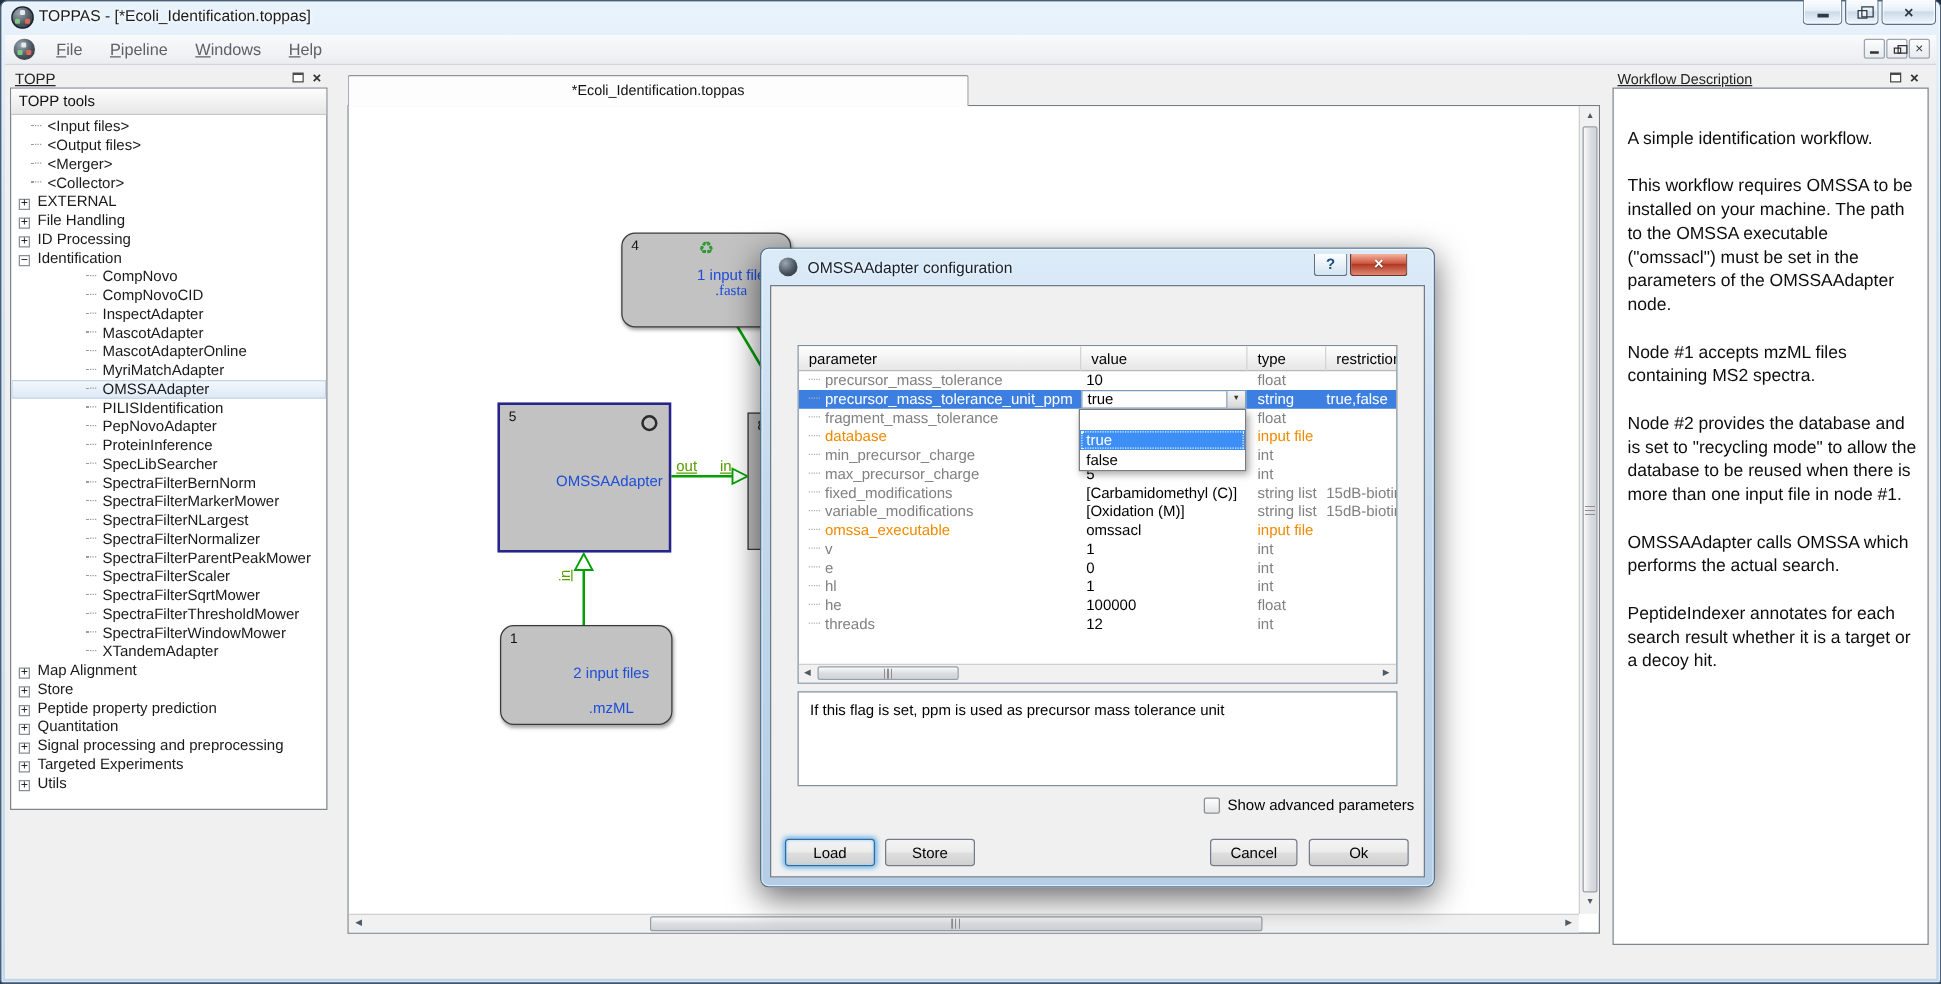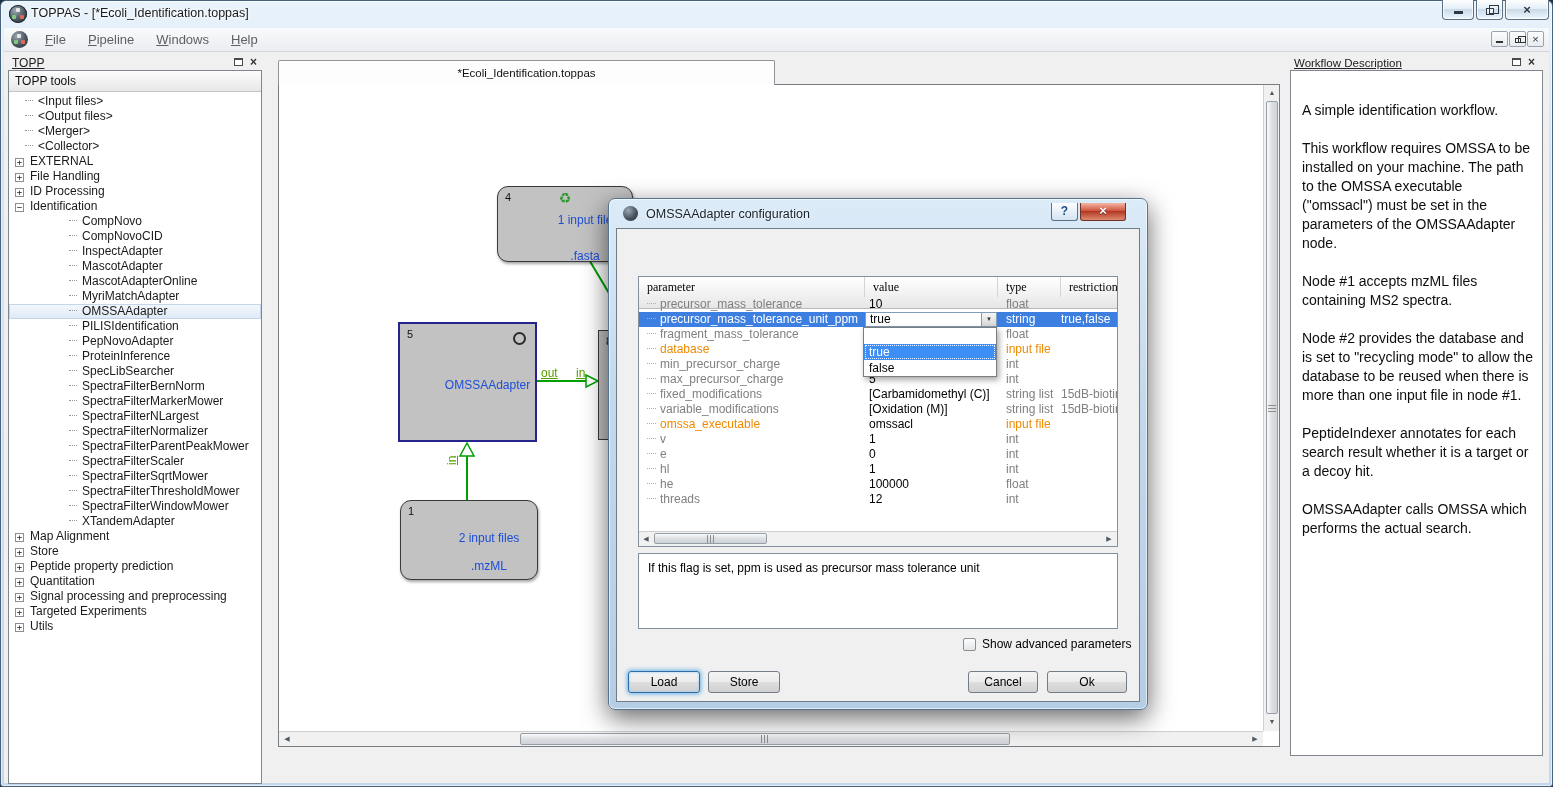--- a/index.html
+++ b/index.html
@@ -117,22 +117,22 @@
     background:linear-gradient(rgba(255,255,255,.95),rgba(210,226,240,.7));
     color:#1d4f84; font-size:12px; font-weight:bold; }
   .dlg-close { position:absolute; left:471px; top:4px; width:46px; height:18px; border:1px solid #6e3328;
     border-top:none; border-radius:0 0 3px 3px; text-align:center; line-height:16px;
     background:linear-gradient(180deg,#f3b8a5,var(--close-red,#d0563f) 45%,#b03a26 50%,#e08a70);
     color:#fff; font-size:13px; font-weight:bold; text-shadow:0 1px 1px rgba(0,0,0,.5); }
   .dlg-client { position:absolute; left:7px; top:29px; right:7px; bottom:7px; background:#f0f0f0;
     border:1px solid #717c87; }
   .ptable { position:absolute; left:29px; top:77px; width:480px; height:271px; background:#fff;
     border:1px solid #828f9c; overflow:hidden; }
-  .pt-header { position:absolute; left:0; top:0; width:478px; height:32px;
-    background:linear-gradient(#ffffff,#e6e6e6); border-bottom:1px solid #b9b9b9;font-family:Liberation Serif, serif; }
+  .pt-header { position:absolute; left:0; top:0; width:478px; height:20px;
+    background:linear-gradient(#ffffff,#e6e6e6); border-bottom:1px solid #b9b9b9; }
   .pt-header span { position:absolute; top:0; height:20px; line-height:20px; font-size:12px; color:#000;
     padding-left:8px; border-right:1px solid #d4d4d4; }
   .hc0 { left:0; width:226px; } .hc1 { left:226px; width:133px; } .hc2 { left:359px; width:63px; }
   .hc3 { left:422px; width:56px; border-right:none!important; }
   #param-rows { position:absolute; left:0; top:20px; width:478px; }
   .param-row { position:relative; height:15px; line-height:15px; font-size:12px; white-space:nowrap; }
   .param-row span.cell { position:absolute; top:0; height:15px; overflow:hidden; }
   .pcell-name { left:0; width:226px; padding-left:8px; color:#808080; }
   .pcell-value { left:226px; width:132px; padding-left:4px; color:#000; }
   .pcell-type { left:359px; width:63px; padding-left:8px; color:#808080; }
@@ -215,21 +215,21 @@
   </div>
 </div>
 
 <div class="dock-head" style="left:12px; top:56px; width:250px;">
   <span>TOPP</span>
   <div class="dock-icons" style="left:222px;">
     <span class="float-ic"></span>
     <span class="close-ic">×</span>
   </div>
 </div>
-<div class="panel" style="left:8px; top:70px; width:254px; height:714px;">
+<div class="panel" style="left:8px; top:70px; width:254px; height:578px;">
   <div class="tools-header">TOPP tools</div>
   <div id="tree">
       <div class="tree-row leaf d0"><span class="dash"></span><span class="tlabel">&lt;Input files&gt;</span></div>
       <div class="tree-row leaf d0"><span class="dash"></span><span class="tlabel">&lt;Output files&gt;</span></div>
       <div class="tree-row leaf d0"><span class="dash"></span><span class="tlabel">&lt;Merger&gt;</span></div>
       <div class="tree-row leaf d0"><span class="dash"></span><span class="tlabel">&lt;Collector&gt;</span></div>
       <div class="tree-row branch d0"><span class="expander">+</span><span class="tlabel">EXTERNAL</span></div>
       <div class="tree-row branch d0"><span class="expander">+</span><span class="tlabel">File Handling</span></div>
       <div class="tree-row branch d0"><span class="expander">+</span><span class="tlabel">ID Processing</span></div>
       <div class="tree-row branch d0"><span class="expander">−</span><span class="tlabel">Identification</span></div>
@@ -276,21 +276,21 @@
     </svg>
 
     <div class="node" id="node8" style="left:319px; top:245px; width:62px; height:110px;">
       <span class="num">8</span>
     </div>
 
     <div class="node round" style="left:218px; top:101px; width:136px; height:76px;">
       <span class="num">4</span>
       <span class="recycle">♻</span>
       <span class="c1" style="top:26px;">1 input file</span>
-      <span class="c2" style="top:62px;">.fasta</span>
+      <span class="c2" style="top:38px;font-family:Liberation Serif, serif;">.fasta</span>
     </div>
 
     <div class="node" id="node5" style="left:119px; top:237px; width:139px; height:120px;">
       <span class="num">5</span>
       <span class="ring"></span>
       <span class="title" style="top:54px;">OMSSAAdapter</span>
     </div>
 
     <div class="node round" style="left:121px; top:415px; width:138px; height:80px;">
       <span class="num">1</span>
@@ -325,22 +325,22 @@
     <span class="float-ic"></span>
     <span class="close-ic">×</span>
   </div>
 </div>
 <div class="panel" style="left:1290px; top:70px; width:253px; height:686px;">
   <div id="desc">
       <p>A simple identification workflow.</p>
       <p>This workflow requires OMSSA to be installed on your machine. The path to the OMSSA executable ("omssacl") must be set in the parameters of the OMSSAAdapter node.</p>
       <p>Node #1 accepts mzML files containing MS2 spectra.</p>
       <p>Node #2 provides the database and is set to "recycling mode" to allow the database to be reused when there is more than one input file in node #1.</p>
+      <p>OMSSAAdapter calls OMSSA which performs the actual search.</p>
       <p>PeptideIndexer annotates for each search result whether it is a target or a decoy hit.</p>
-      <p>OMSSAAdapter calls OMSSA which performs the actual search.</p>
     </div>
 </div>
 
 <div class="dialog">
   <span class="dlg-icon"></span>
   <span class="dlg-title">OMSSAAdapter configuration</span>
   <div class="dlg-help">?</div>
   <div class="dlg-close"><span>×</span></div>
   <div class="dlg-client"></div>
 

